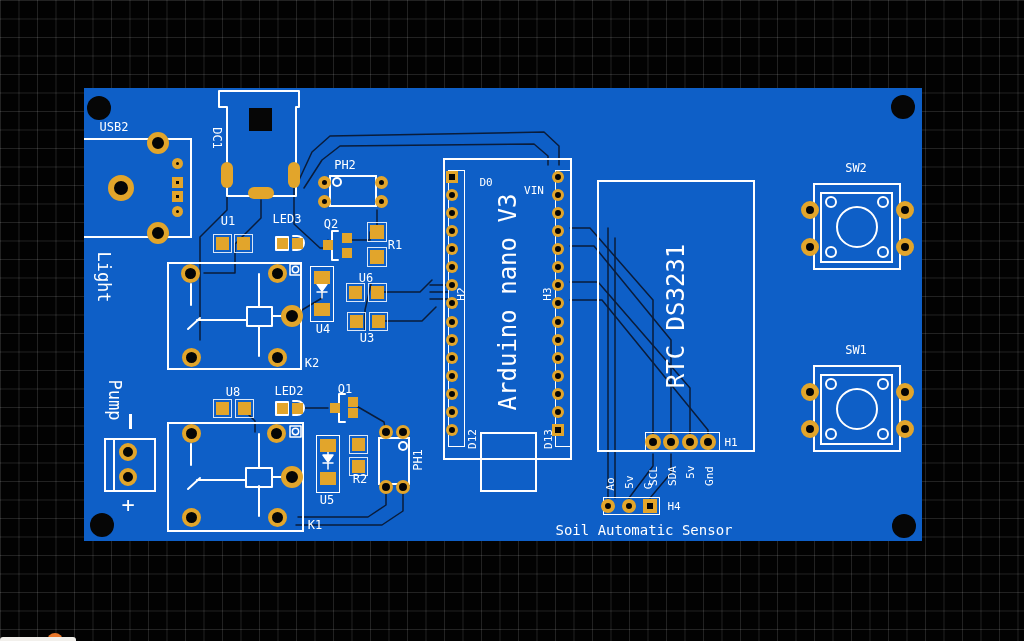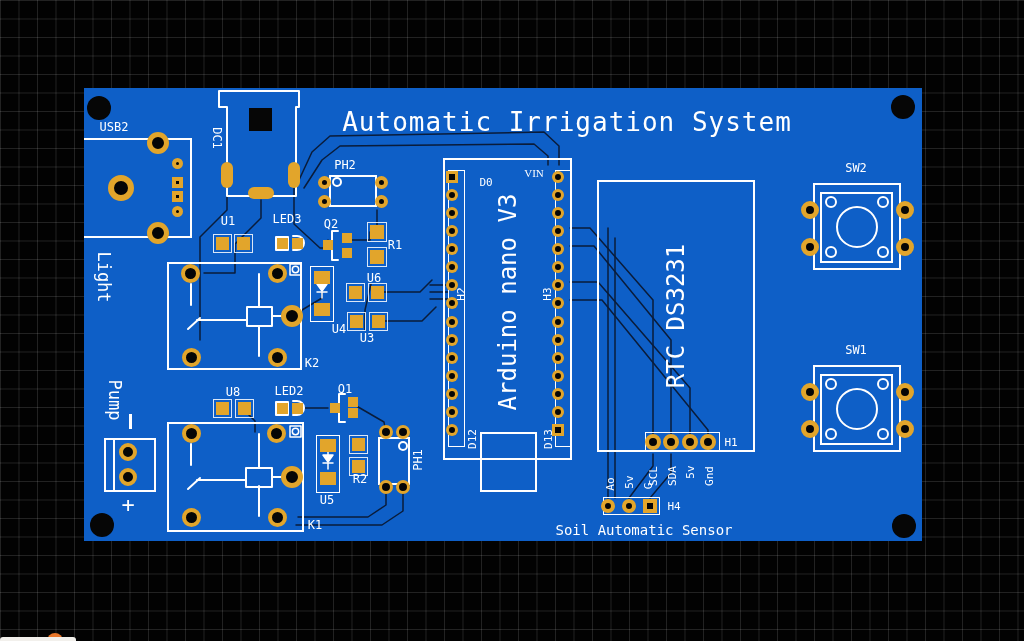--- a/index.html
+++ b/index.html
@@ -135,21 +135,20 @@
             <path d="M244,375 L244,381"></path>
         </g>
       </g>
     </svg>
 
     <div class="hole" style="left:3px;top:8px;width:24px;height:24px;"></div>
     <div class="hole" style="left:807px;top:7px;width:24px;height:24px;"></div>
     <div class="hole" style="left:6px;top:425px;width:24px;height:24px;"></div>
     <div class="hole" style="left:808px;top:426px;width:24px;height:24px;"></div>
 
-    <span class="lbl title" style="left:483px;top:34px;">Automatic Irrigation System</span>
 
     <div class="outline" style="left:0;top:50px;width:108px;height:100px;border-left:none;"></div>
     <div class="ring" style="left:63px;top:44px;width:22px;height:22px;border-width:5px;"></div>
     <div class="ring" style="left:63px;top:134px;width:22px;height:22px;border-width:5px;"></div>
     <div class="ring" style="left:24px;top:87px;width:26px;height:26px;border-width:6px;"></div>
     <div class="ring" style="left:88px;top:70px;width:11px;height:11px;"></div>
     <div class="ring sq" style="left:88px;top:89px;width:11px;height:11px;"></div>
     <div class="ring sq" style="left:88px;top:103px;width:11px;height:11px;"></div>
     <div class="ring" style="left:88px;top:118px;width:11px;height:11px;"></div>
     <span class="lbl" style="left:30px;top:39px;">USB2</span>
@@ -180,30 +179,30 @@
     <div class="smd noline" style="left:258px;top:145px;width:10px;height:10px;"></div>
     <div class="smd noline" style="left:258px;top:160px;width:10px;height:10px;"></div>
     <span class="lbl" style="left:247px;top:136px;">Q2</span>
 
     <div class="smd" style="left:286px;top:137px;width:14px;height:14px;"></div>
     <div class="smd" style="left:286px;top:162px;width:14px;height:14px;"></div>
     <span class="lbl" style="left:311px;top:157px;">R1</span>
 
     <div class="smd" style="left:265px;top:198px;width:13px;height:13px;"></div>
     <div class="smd" style="left:287px;top:198px;width:13px;height:13px;"></div>
-    <span class="lbl" style="left:290px;top:190px;">U6</span>
+    <span class="lbl" style="left:282px;top:190px;">U6</span>
 
     <div class="smd" style="left:266px;top:227px;width:13px;height:13px;"></div>
     <div class="smd" style="left:288px;top:227px;width:13px;height:13px;"></div>
     <span class="lbl" style="left:283px;top:250px;">U3</span>
 
     <div class="outline thin" style="left:226px;top:178px;width:24px;height:56px;"></div>
     <div class="smd noline" style="left:230px;top:183px;width:16px;height:13px;"></div>
     <div class="smd noline" style="left:230px;top:215px;width:16px;height:13px;"></div>
-    <span class="lbl" style="left:255px;top:241px;">U4</span>
+    <span class="lbl" style="left:239px;top:241px;">U4</span>
 
     <div class="outline" style="left:83px;top:174px;width:135px;height:108px;"></div>
     <div class="ring" style="left:97px;top:176px;width:19px;height:19px;"></div>
     <div class="ring" style="left:184px;top:176px;width:19px;height:19px;"></div>
     <div class="ring" style="left:98px;top:260px;width:19px;height:19px;"></div>
     <div class="ring" style="left:184px;top:260px;width:19px;height:19px;"></div>
     <div class="ring" style="left:197px;top:217px;width:22px;height:22px;border-width:5px;"></div>
     <span class="lbl" style="left:228px;top:275px;">K2</span>
 
     <div class="smd" style="left:132px;top:314px;width:13px;height:13px;"></div>
@@ -249,21 +248,21 @@
     <div class="ring" style="left:35px;top:380px;width:18px;height:18px;"></div>
     <span class="lbl down s17" style="left:30px;top:312px;">Pump</span>
     <div class="whbar" style="left:45px;top:326px;width:3px;height:15px;"></div>
     <span class="lbl s22" style="left:44px;top:417px;">+</span>
 
     <div class="outline" style="left:359px;top:70px;width:129px;height:302px;"></div>
     <div class="outline thin" style="left:364px;top:82px;width:17px;height:277px;"></div>
     <div class="outline thin" style="left:471px;top:82px;width:17px;height:277px;"></div>
     <div class="outline" style="left:396px;top:344px;width:57px;height:60px;"></div>
     <span class="lbl s11" style="left:402px;top:94px;">D0</span>
-    <span class="lbl s11" style="left:450px;top:85px;font-family:Liberation Serif, serif;">VIN</span>
+    <span class="lbl s11" style="left:450px;top:102px;">VIN</span>
     <span class="lbl up s11" style="left:388px;top:351px;">D12</span>
     <span class="lbl up s11" style="left:464px;top:351px;">D13</span>
     <span class="lbl up s11" style="left:377px;top:206px;">H2</span>
     <span class="lbl up s11" style="left:463px;top:206px;">H3</span>
     <span class="lbl up s24" style="left:424px;top:214px;">Arduino nano V3</span>
 
     <div class="outline" style="left:513px;top:92px;width:158px;height:272px;"></div>
     <span class="lbl up s24" style="left:592px;top:228px;">RTC DS3231</span>
 
     <div class="outline thin" style="left:561px;top:344px;width:75px;height:20px;"></div>

